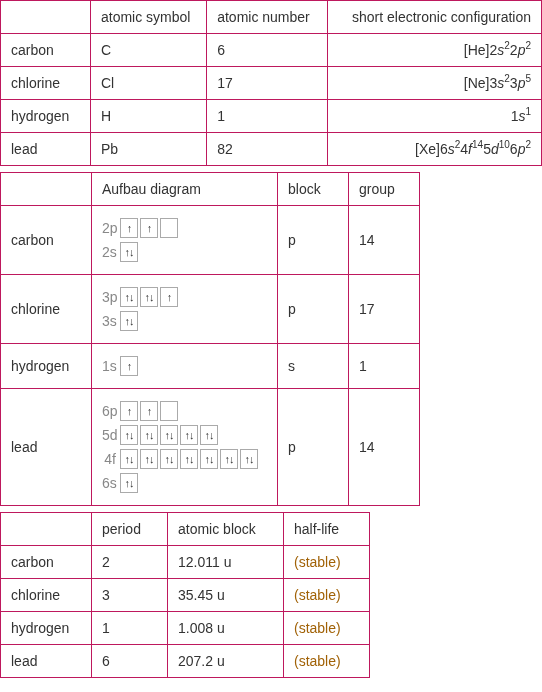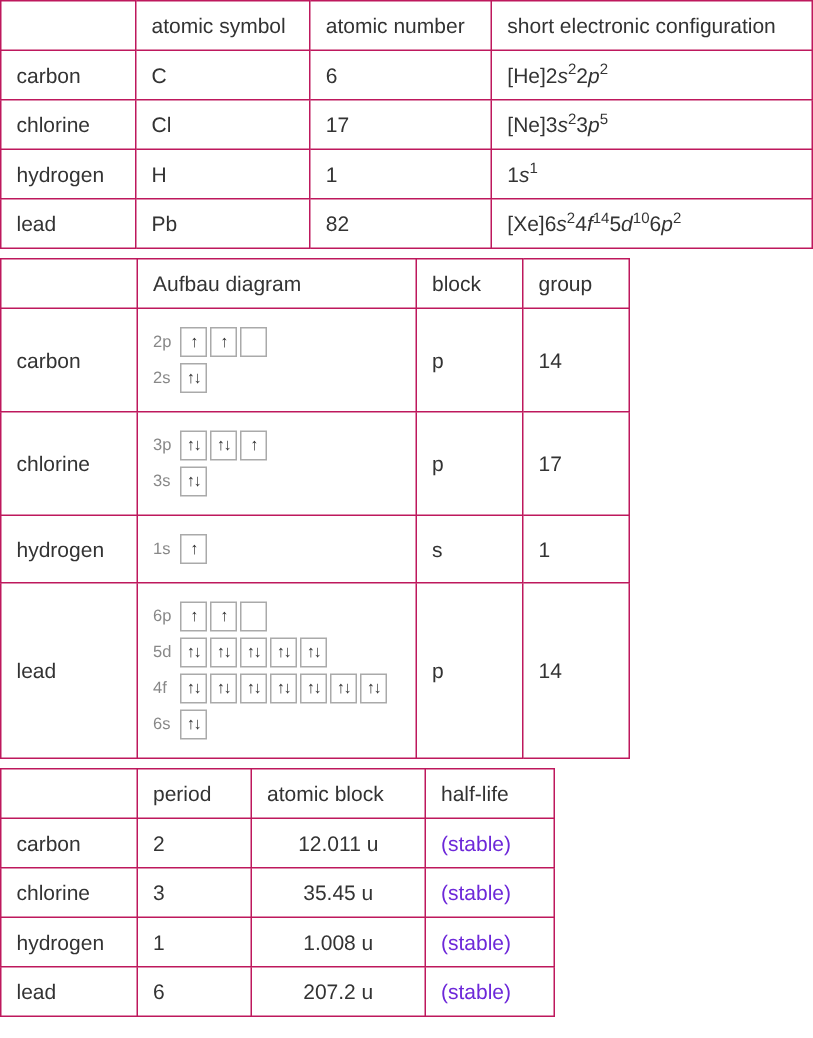--- a/index.html
+++ b/index.html
@@ -23,42 +23,42 @@
     vertical-align: middle;
     background: #fff;
   }
   th {
     color: #444;
   }
   .header-row td, .header-row th {
     color: #333;
   }
   .stable {
-    color: #6d28d9;
+    color: #a16207;
   }
   .right {
-    text-align: center;
+    text-align: left;
   }
   
   .aufbau {
     display: flex;
     flex-direction: column;
     gap: 4px;
     padding: 4px 0;
   }
   .aufbau-row {
     display: flex;
     align-items: center;
     gap: 2px;
   }
   .sublabel {
-    font-size: 11px;
+    font-size: 14px;
     color: #888;
     width: 14px;
-    text-align: left;
+    text-align: right;
     margin-right: 2px;
   }
   .orbital {
     width: 16px;
     height: 18px;
     border: 1px solid #aaa;
     background: #fff;
     display: flex;
     align-items: center;
     justify-content: center;
@@ -75,21 +75,21 @@
     vertical-align: super;
     line-height: 0;
   }
   .ital {
     font-style: italic;
   }
   
   .t1 td:nth-child(1), .t1 th:nth-child(1) { width: 70px; }
   .t1 td:nth-child(2), .t1 th:nth-child(2) { width: 100px; }
   .t1 td:nth-child(3), .t1 th:nth-child(3) { width: 105px; }
-  .t1 td:nth-child(4), .t1 th:nth-child(4) { width: 200px; }
+  .t1 td:nth-child(4), .t1 th:nth-child(4) { width: 200px; text-align: right; }
 
   .t2 td:nth-child(1), .t2 th:nth-child(1) { width: 70px; }
   .t2 td:nth-child(2), .t2 th:nth-child(2) { width: 165px; }
   .t2 td:nth-child(3), .t2 th:nth-child(3) { width: 50px; }
   .t2 td:nth-child(4), .t2 th:nth-child(4) { width: 50px; margin-left: 35px; }
 
   .t3 td:nth-child(1), .t3 th:nth-child(1) { width: 70px; }
   .t3 td:nth-child(2), .t3 th:nth-child(2) { width: 55px; }
   .t3 td:nth-child(3), .t3 th:nth-child(3) { width: 95px; }
   .t3 td:nth-child(4), .t3 th:nth-child(4) { width: 65px; }

